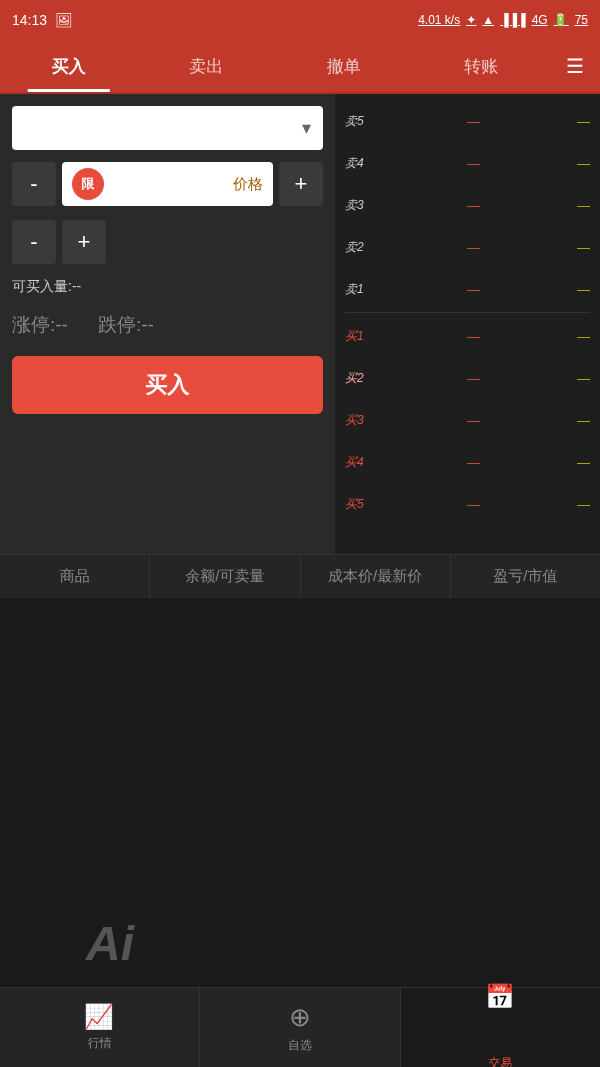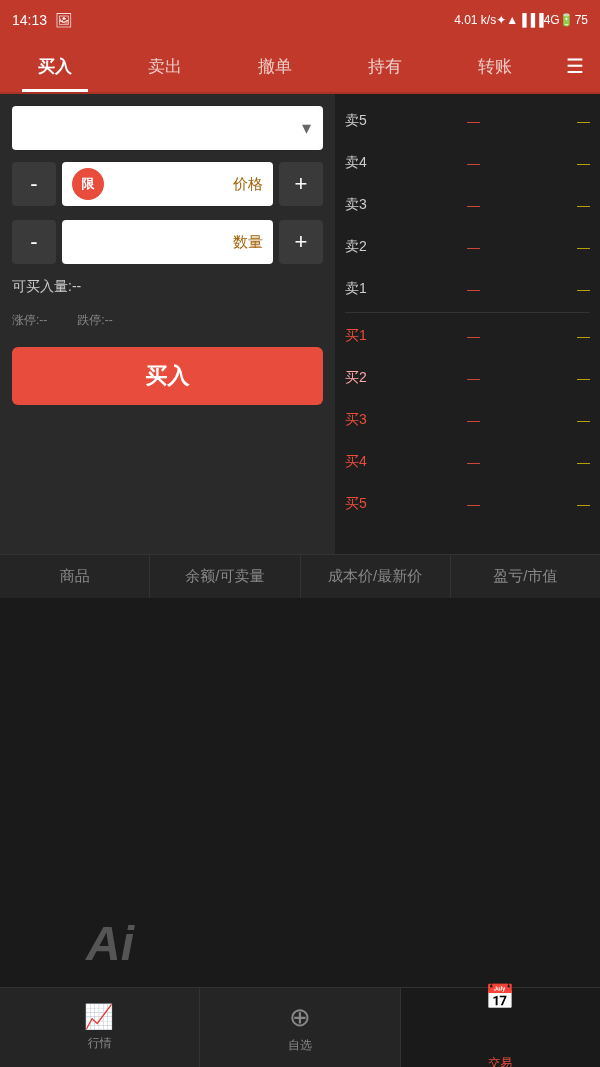--- a/index.html
+++ b/index.html
@@ -20,21 +20,21 @@
       background: #c0392b;
       display: flex;
       align-items: center;
       justify-content: space-between;
       padding: 0 12px;
       color: white;
       font-size: 14px;
       font-weight: 500;
     }
     .status-left { display: flex; align-items: center; gap: 8px; }
-    .status-right { display: flex; align-items: center; gap: 0; font-size: 12px; }
+    .status-right { display: flex; align-items: center; gap: 6px; font-size: 12px; text-decoration: underline; }
 
     
     .nav-tabs {
       width: 100%;
       height: 54px;
       background: #c0392b;
       display: flex;
       align-items: center;
       border-bottom: 2px solid #a93226;
     }
@@ -167,21 +167,21 @@
     }
 
     
     .rise-fall-row {
       display: flex;
       gap: 30px;
       padding: 4px 0;
     }
     .rise-fall-item {
       color: #888;
-      font-size: 12px;
+      font-size: 19px;
       text-align: right;
     }
 
     
     .buy-button {
       width: 100%;
       height: 58px;
       background: #e74c3c;
       border: none;
       border-radius: 6px;
@@ -202,22 +202,23 @@
       gap: 4px;
     }
     .order-row {
       display: flex;
       align-items: center;
       justify-content: space-between;
       height: 38px;
     }
     .order-label {
       color: #ccc;
-      font-size: 14px;
+      font-size: 12px;
       width: 32px;
+      font-style: italic;
     }
     .order-price {
       color: #e74c3c;
       font-size: 13px;
       width: 20px;
       text-align: center;
     }
     .order-volume {
       color: #c8b400;
       font-size: 13px;
@@ -325,23 +326,20 @@
 
 <div class="nav-tabs">
   <div class="nav-tab active">
     <span>买入</span>
   </div>
   <div class="nav-tab">
     <span>卖出</span>
   </div>
   <div class="nav-tab">
     <span>撤单</span>
-  </div>
-  <div class="nav-tab">
-    <span>持有</span>
   </div>
   <div class="nav-tab">
     <span>转账</span>
   </div>
   <div class="nav-menu">
     <span>☰</span>
   </div>
 </div>
 
 <div class="main-content">
@@ -364,23 +362,20 @@
       </div>
       <button class="plus-btn">
         <span>+</span>
       </button>
     </div>
 
     <div class="input-row">
       <button class="minus-btn">
         <span>-</span>
       </button>
-      <div class="input-field">
-        <span class="field-label">数量</span>
-      </div>
       <button class="plus-btn">
         <span>+</span>
       </button>
     </div>
 
     <div class="available-text">
       <span>可买入量:</span><span>--</span>
     </div>
 
     <div class="rise-fall-row">

